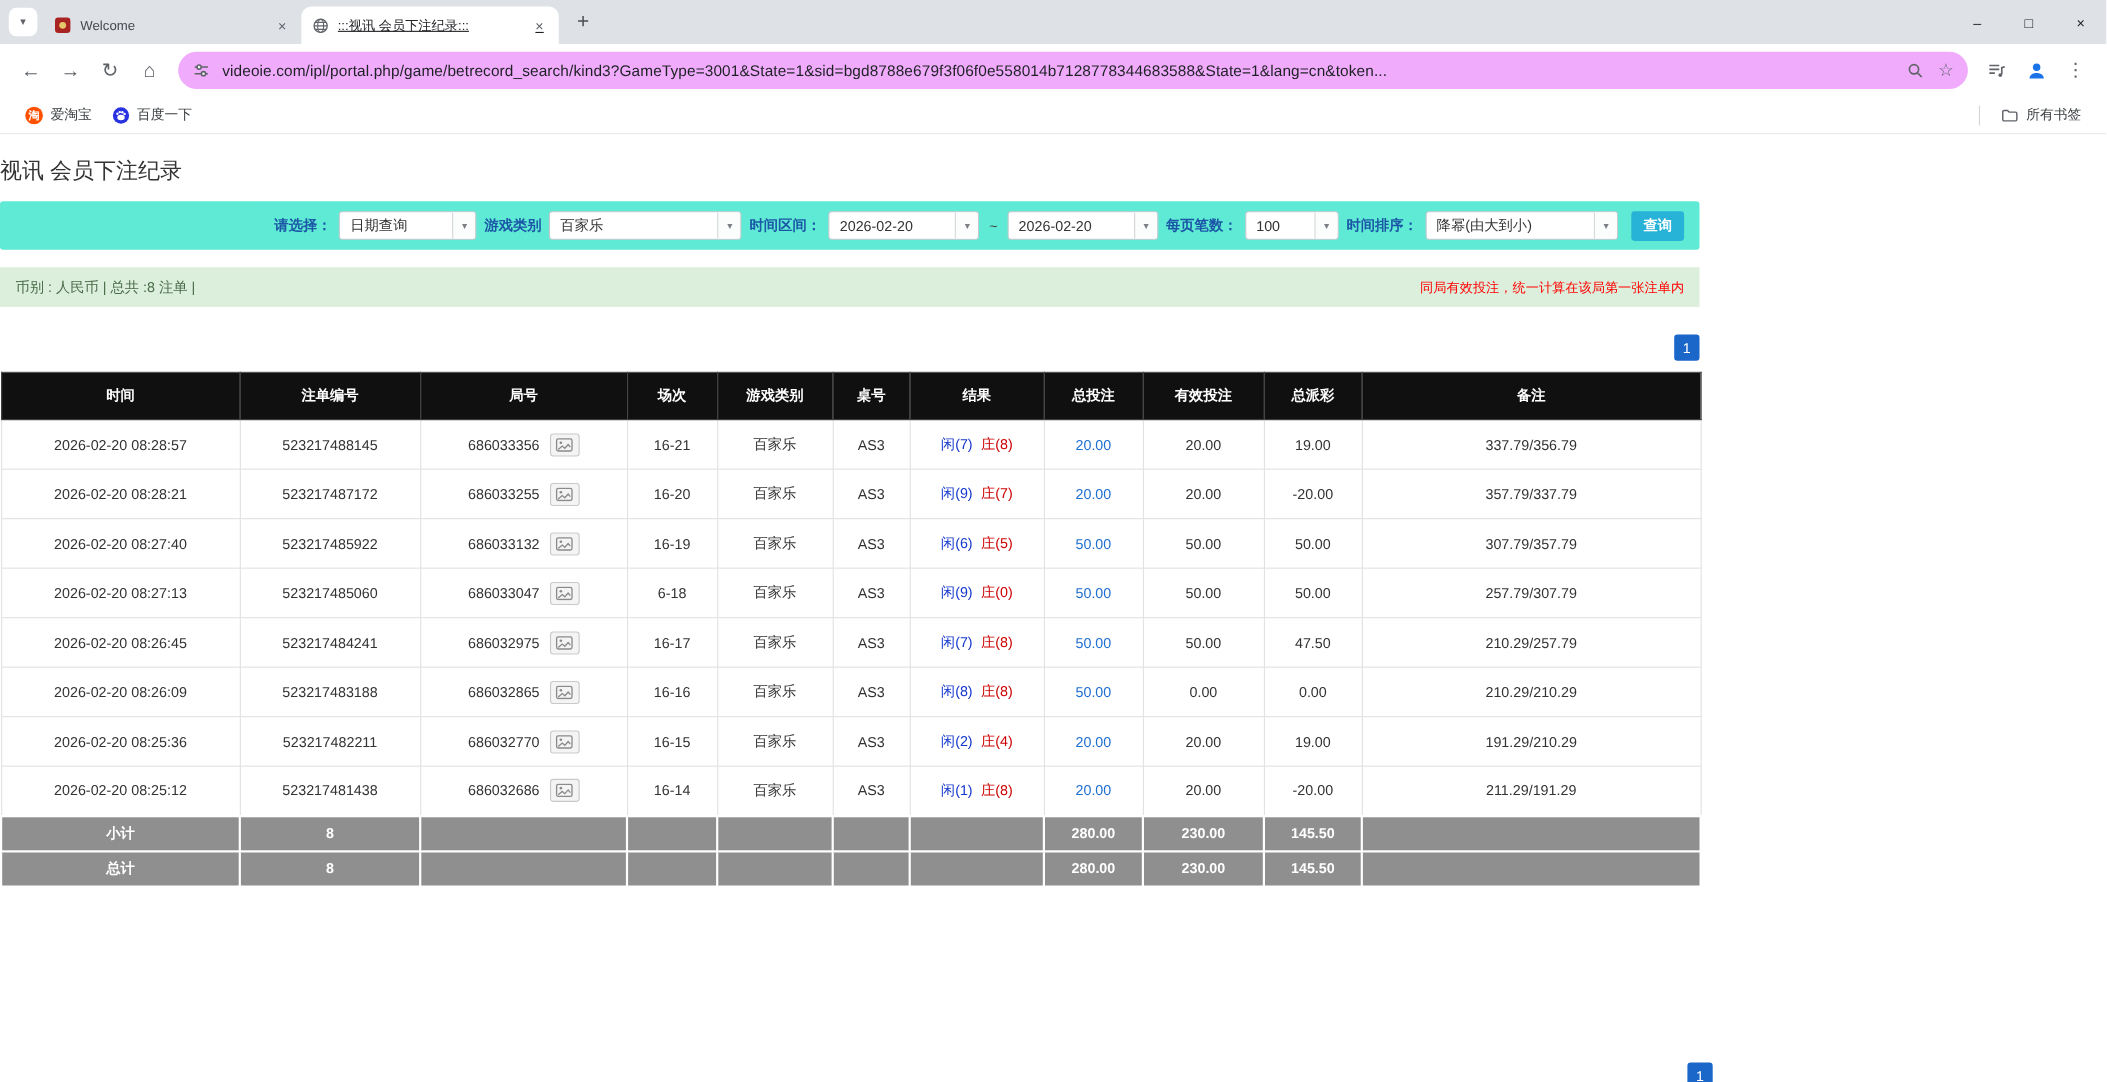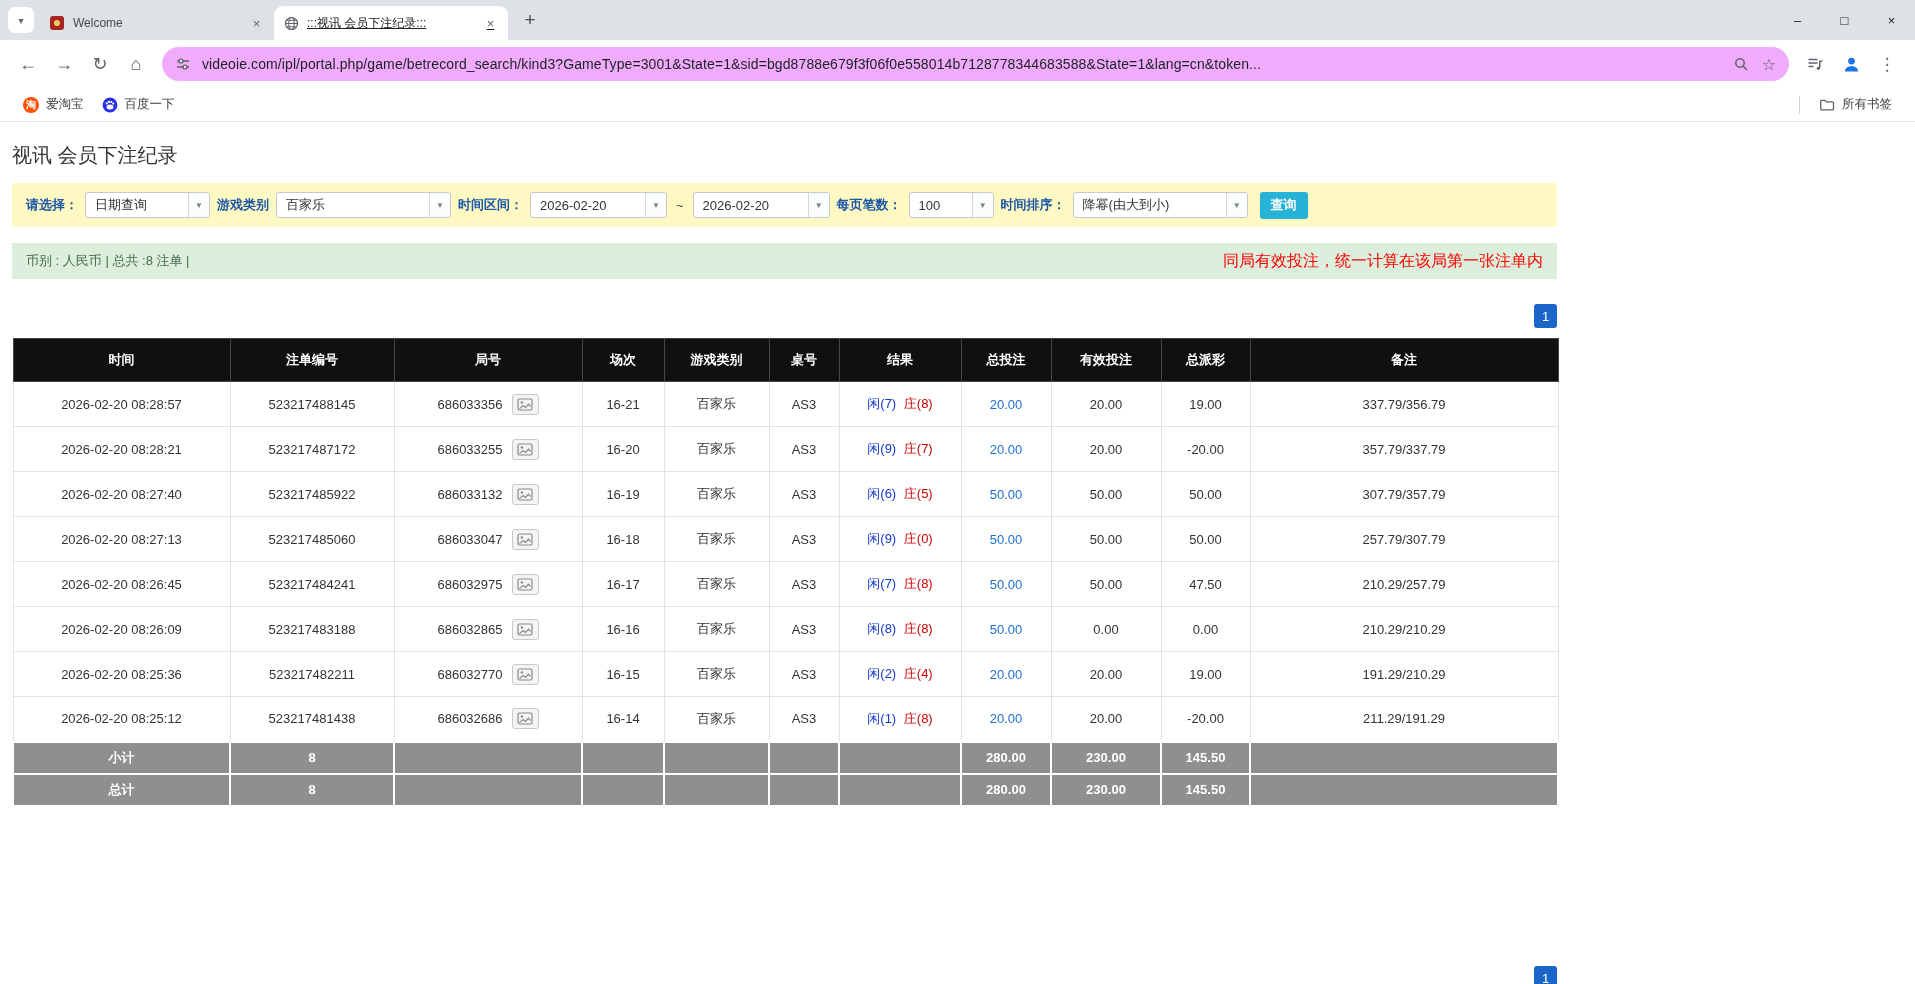--- a/index.html
+++ b/index.html
@@ -43,43 +43,43 @@
   .bookmarksbar { height:34px; background:#fff; display:flex; align-items:center; padding:0 14px;
     border-bottom:1px solid #e6e8ea; }
   .bm-item { display:flex; align-items:center; gap:7px; font-size:12.5px; color:#3c4043; height:26px;
     padding:0 9px; border-radius:13px; }
   .taobao-icon { width:16px; height:16px; border-radius:50%; background:#ff5000; color:#fff; font-size:10px;
     display:flex; align-items:center; justify-content:center; font-weight:bold; }
   .bm-spacer { flex:1; }
   .bm-divider { width:1px; height:18px; background:#d2d5d9; margin:0 10px; }
 
   
-  .content { padding:0 12px; position:relative; }
+  .content { padding:0 0; position:relative; }
   .page-title { font-size:20px; color:#333; font-weight:500; margin-top:20px; }
 
-  .filterbar { margin-top:14px; width:1545px; height:44px; background:#fef9c3; border-radius:3px;
-    display:flex; align-items:center; padding:0 14px; gap:7px; }
+  .filterbar { margin-top:14px; width:1545px; height:44px; background:#5eead4; border-radius:3px;
+    display:flex; align-items:center; padding:0 14px; gap:7px;justify-content:flex-end; }
   .flabel { font-size:13px; font-weight:bold; color:#1b57a6; white-space:nowrap; }
   .combo { display:inline-flex; height:26px; background:#fff; border:1px solid #c3c9cd; border-radius:3px; overflow:hidden; }
   .combo-val { padding:0 9px; font-size:13px; color:#333; display:flex; align-items:center; white-space:nowrap; }
   .combo-arrow { width:21px; border-left:1px solid #d4d8db; background:#fbfcfc; color:#7a8084; font-size:8px;
     display:flex; align-items:center; justify-content:center; }
   .w-sel  .combo-val { width:102px; }
   .w-game .combo-val { width:152px; }
   .w-date .combo-val { width:114px; }
   .w-pp   .combo-val { width:62px; }
   .w-sort .combo-val { width:152px; }
   .tilde-sep { font-size:13px; color:#444; padding:0 2px; }
   .search-btn { height:27px; padding:0 11px; margin-left:5px; background:#27b2d8; color:#fff; border:none;
     border-radius:3px; font-size:13px; font-weight:bold; font-family:inherit; }
 
   .summarybar { margin-top:16px; width:1545px; height:36px; background:#dcefdc; display:flex;
     align-items:center; justify-content:space-between; padding:0 14px; }
   .summary-left { font-size:13px; color:#4a6b4a; }
-  .summary-right { font-size:16px; color:#ff0000; }
+  .summary-right { font-size:12px; color:#ff0000; }
 
   .pagwrap { width:1545px; margin-top:25px; display:flex; justify-content:flex-end; }
   .pagbtn { min-width:23px; height:24px; background:#1b66c9; color:#fff; border:none; border-radius:3px;
     font-size:13px; font-family:inherit; display:flex; align-items:center; justify-content:center; padding:0 6px; }
 
   table.bets { width:1545px; border-collapse:collapse; table-layout:fixed; margin-top:10px; }
   .bets thead th { background:#101010; color:#fff; font-size:13px; font-weight:bold; height:43px;
     border:1px solid #454545; }
   .bets tbody td { height:45px; text-align:center; font-size:13px; color:#333; border:1px solid #e2e2e2;
     background:#fff; overflow:hidden; }
@@ -382,21 +382,21 @@
         <span>686033047</span>
         <span class="vid-btn">
           <svg width="16" height="13" viewBox="0 0 16 13" fill="none" stroke="#8a8a8a" stroke-width="1.2">
                   <rect x="1" y="1" width="14" height="11" rx="1.5"></rect>
                   <circle cx="4.9" cy="4.5" r="1.2" fill="#8a8a8a" stroke="none"></circle>
                   <path d="M2.5 10.6l3.6-3.1 2.4 2 3-3.4 2 2.4"></path>
                 </svg>
         </span>
       </span>
     </td>
-    <td>16-18</td>
+    <td>6-18</td>
     <td>百家乐</td>
     <td>AS3</td>
     <td>
       <span class="player">闲(9)</span>
       <span class="banker">庄(0)</span>
     </td>
     <td>
       <a class="bet-link">50.00</a>
     </td>
     <td>50.00</td>

